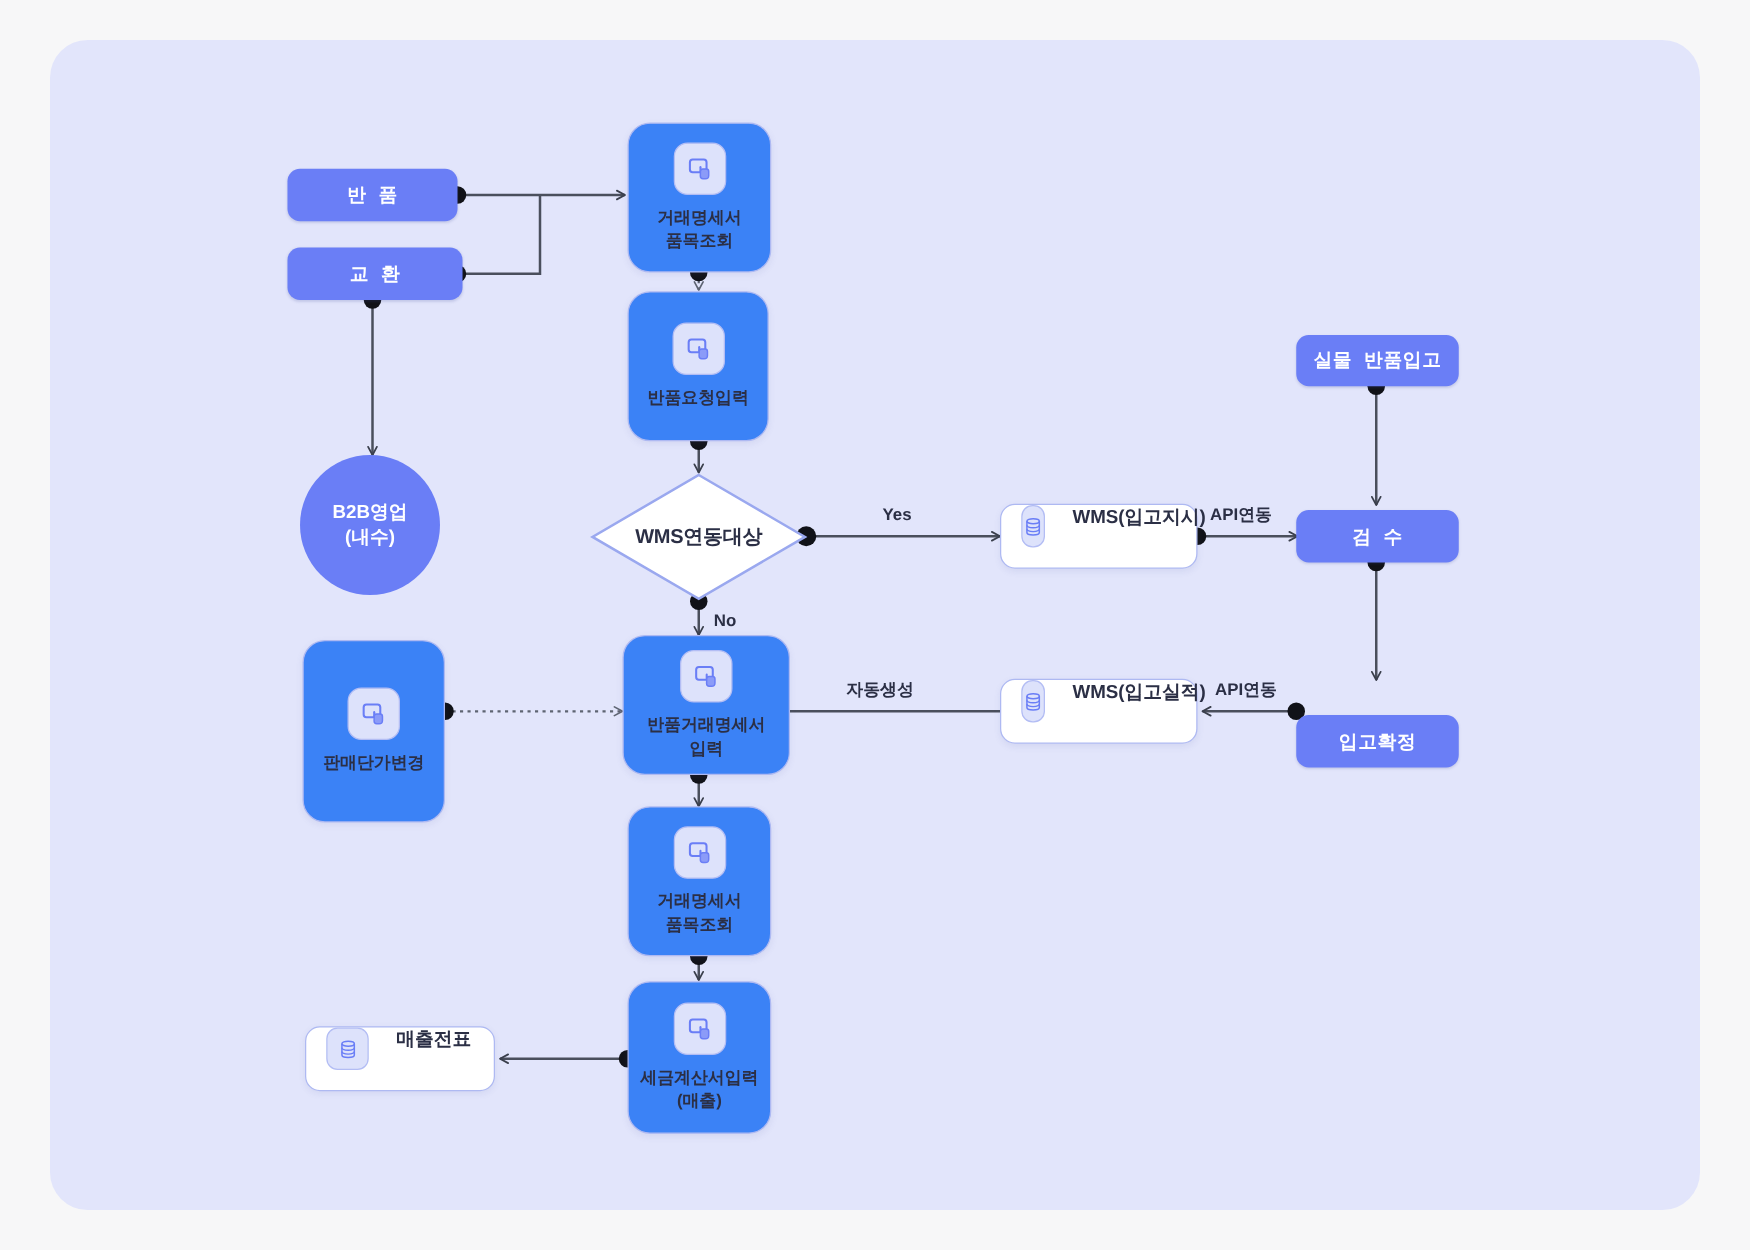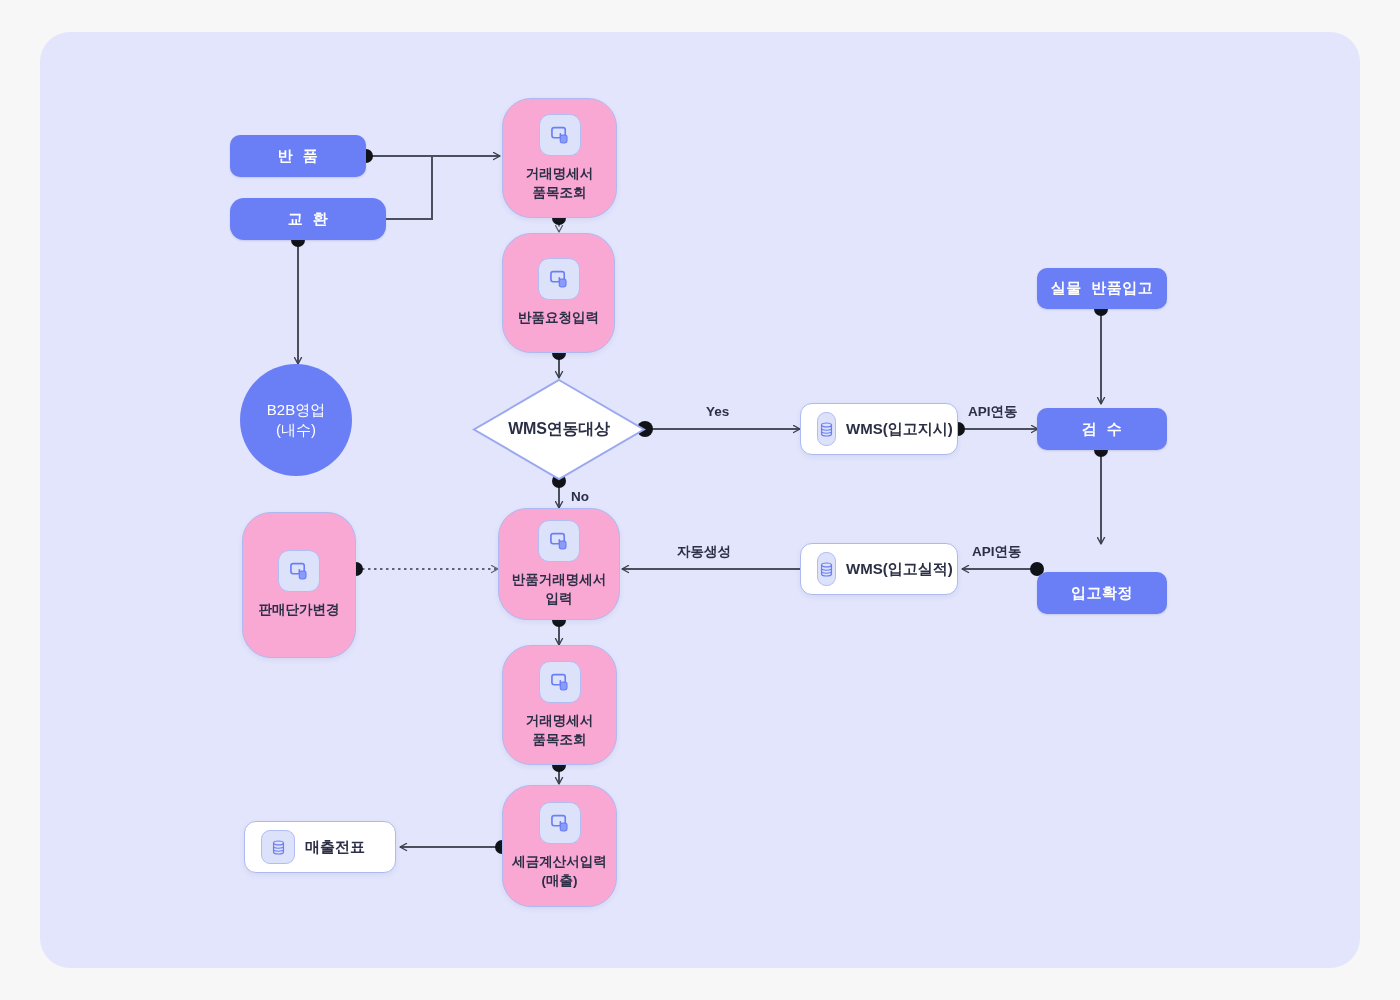--- a/index.html
+++ b/index.html
@@ -47,33 +47,33 @@
     letter-spacing: .5px;
     box-shadow: 0 1px 2px rgba(60,70,150,.18);
     font-family: Liberation Mono, monospace;
   }
 
   .circle {
     background: #6a7ef6;
     border-radius: 50%;
     color: #ffffff;
     font-size: 15px;
-    font-weight: normal;
+    font-weight: bold;
     display: flex;
     flex-direction: column;
     align-items: center;
     justify-content: center;
     line-height: 1.35;
     text-align: center;
   }
 
   .card {
-    background: #f9a8d4;
+    background: #3b82f6;
     border: 1.3px solid #aeb9f2;
-    border-radius: 29px;
+    border-radius: 18px;
     display: flex;
     flex-direction: column;
     align-items: center;
     justify-content: center;
     box-shadow: 0 2px 5px rgba(90,100,170,.10);
   }
   .card .glyph { margin-bottom: 9px; }
   .card .caption {
     font-size: 13.5px;
     font-weight: bold;
@@ -82,22 +82,22 @@
     line-height: 1.35;
     white-space: pre-line;
   }
 
   .chip {
     background: #ffffff;
     border: 1.3px solid #aeb9f2;
     border-radius: 12px;
     display: flex;
     flex-direction: row;
-    align-items: center;
-    gap: 10px;
+    align-items: flex-start;
+    gap: 22px;
     padding: 0 16px;
     box-shadow: 0 2px 5px rgba(90,100,170,.10);
   }
   .chip .caption {
     font-size: 15px;
     font-weight: bold;
     color: #2b2f45;
     white-space: nowrap;
   }
 
@@ -215,21 +215,21 @@
   <div class="edge-label" style="left:706px; top:404px;">Yes</div>
   <div class="edge-label" style="left:571px; top:489px;">No</div>
   <div class="edge-label" style="left:968px; top:403px;">API연동</div>
   <div class="edge-label" style="left:972px; top:543px;">API연동</div>
   <div class="edge-label" style="left:677px; top:543px;">자동생성</div>
 
   <div class="node pill" style="left:230px; top:135px; width:136px; height:42px;">
     <span>반 품</span>
   </div>
 
-  <div class="node pill" style="left:230px; top:198px; width:156px; height:42px;border-radius:14px;">
+  <div class="node pill" style="left:230px; top:198px; width:140px; height:42px;">
     <span>교 환</span>
   </div>
 
   <div class="node circle" style="left:240px; top:364px; width:112px; height:112px;">
     <span>B2B영업</span>
     <span>(내수)</span>
   </div>
 
   <div class="node card" style="left:502px; top:98px; width:115px; height:120px;">
     <span class="glyph icon-badge">
@@ -301,21 +301,21 @@
     <span class="glyph icon-badge">
       <svg width="22" height="22" viewBox="0 0 24 24" fill="none">
         <rect x="3.2" y="4" width="14.5" height="11" rx="2.4" stroke="#6a7ef6" stroke-width="1.8"></rect>
         <path d="M12.4 10.6 v4.1" stroke="#6a7ef6" stroke-width="1.8" stroke-linecap="round"></path>
         <path d="M12.4 14.2 c0-1.1 .9-2 2-2 h3.1 c1.2 0 2.1 1 2.1 2.2 v3.4 c0 1.6-1.3 2.9-2.9 2.9 h-2.1 c-1.3 0-2.3-1-2.3-2.3 z" fill="#8b9bf8" stroke="#6a7ef6" stroke-width="1.3" stroke-linejoin="round"></path>
       </svg>
     </span>
     <span class="caption">판매단가변경</span>
   </div>
 
-  <div class="node card" style="left:498px; top:508px; width:122px; height:112px;">
+  <div class="node card" style="left:498px; top:508px; width:134px; height:112px;">
     <span class="glyph icon-badge">
       <svg width="22" height="22" viewBox="0 0 24 24" fill="none">
         <rect x="3.2" y="4" width="14.5" height="11" rx="2.4" stroke="#6a7ef6" stroke-width="1.8"></rect>
         <path d="M12.4 10.6 v4.1" stroke="#6a7ef6" stroke-width="1.8" stroke-linecap="round"></path>
         <path d="M12.4 14.2 c0-1.1 .9-2 2-2 h3.1 c1.2 0 2.1 1 2.1 2.2 v3.4 c0 1.6-1.3 2.9-2.9 2.9 h-2.1 c-1.3 0-2.3-1-2.3-2.3 z" fill="#8b9bf8" stroke="#6a7ef6" stroke-width="1.3" stroke-linejoin="round"></path>
       </svg>
     </span>
     <span class="caption">반품거래명세서
 입력</span>
   </div>

